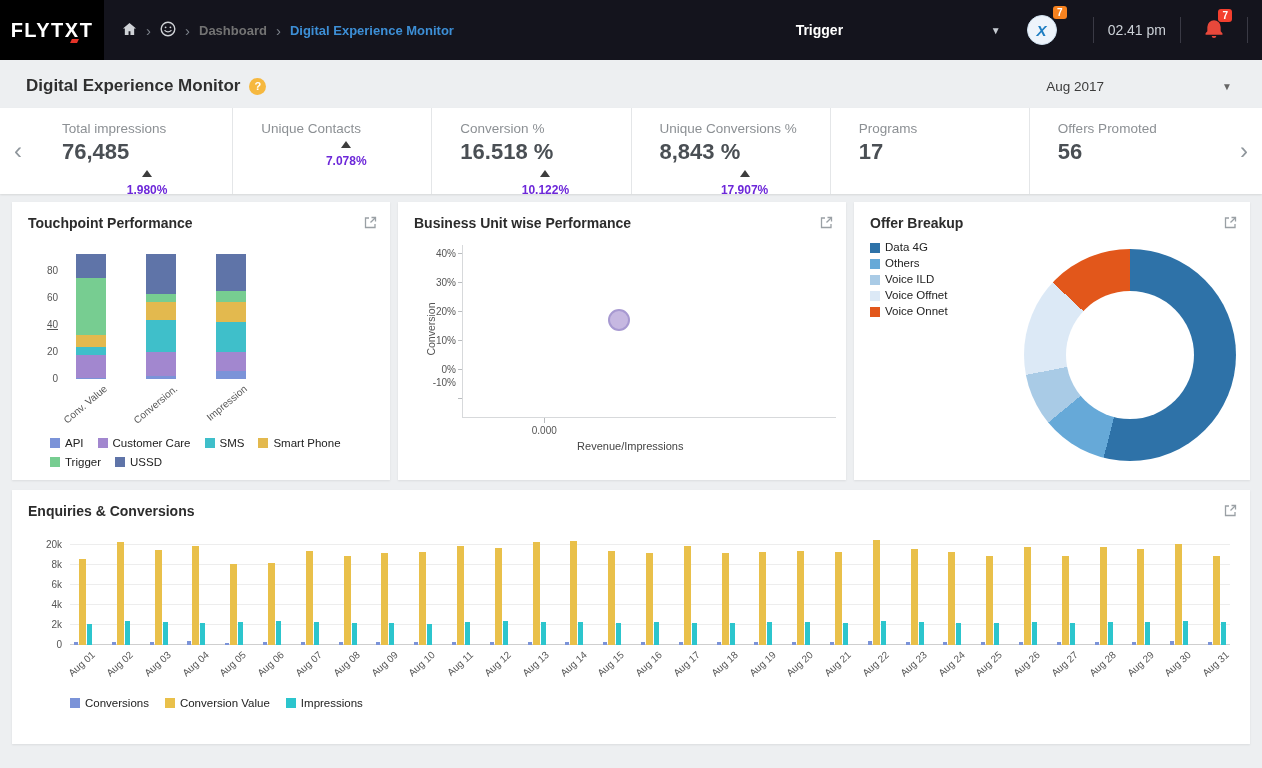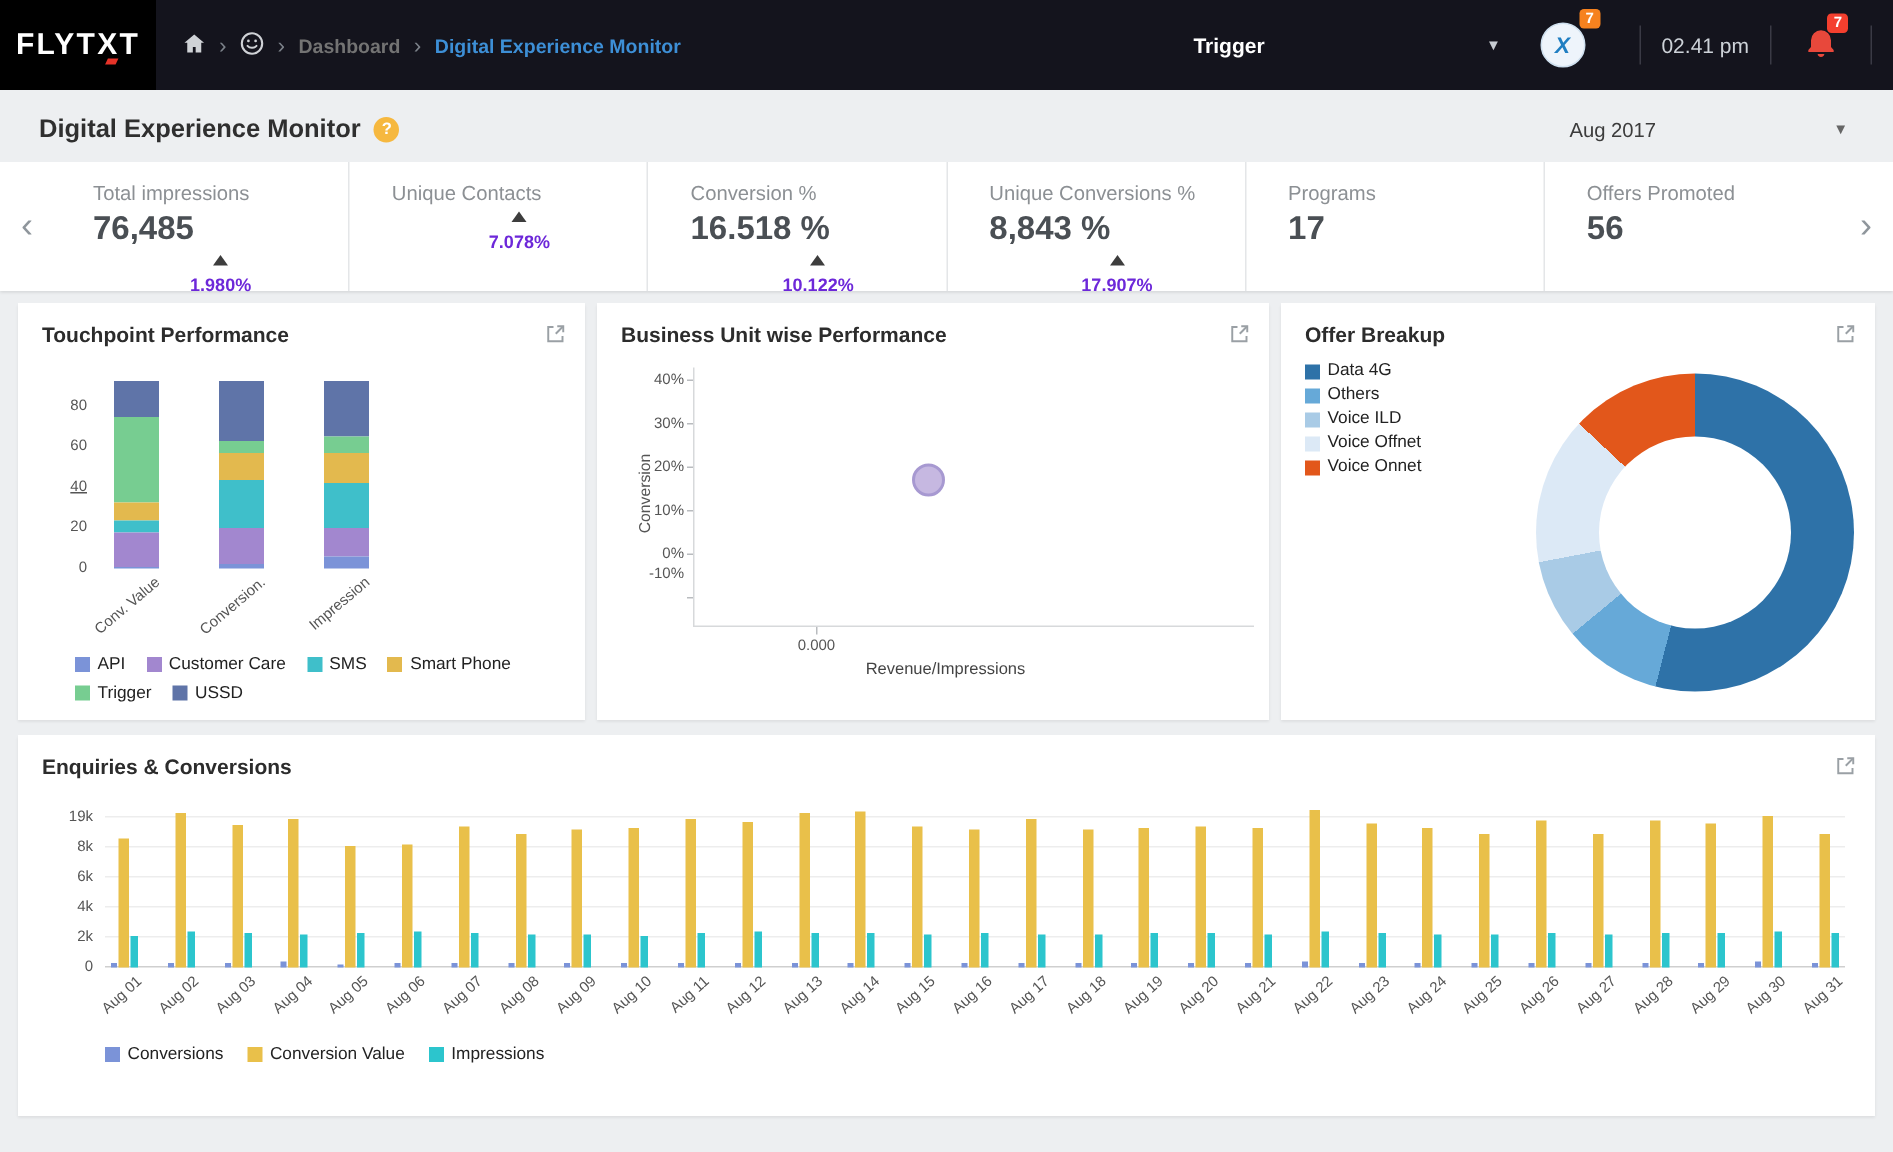--- a/index.html
+++ b/index.html
@@ -394,21 +394,21 @@
       <span class="enq-ytick" style="bottom: -5px;">0</span>
       <div class="enq-grid-line" style="bottom: 20px;"></div>
       <span class="enq-ytick" style="bottom: 15px;">2k</span>
       <div class="enq-grid-line" style="bottom: 40px;"></div>
       <span class="enq-ytick" style="bottom: 35px;">4k</span>
       <div class="enq-grid-line" style="bottom: 60px;"></div>
       <span class="enq-ytick" style="bottom: 55px;">6k</span>
       <div class="enq-grid-line" style="bottom: 80px;"></div>
       <span class="enq-ytick" style="bottom: 75px;">8k</span>
       <div class="enq-grid-line" style="bottom: 100px;"></div>
-      <span class="enq-ytick" style="bottom: 95px;">19k</span>
+      <span class="enq-ytick" style="bottom: 95px;">20k</span>
       <div class="enq-groups">
         <div class="enq-group">
           <div class="enq-bar" style="height: 3.5px; background: rgb(123, 147, 216);"></div>
           <div class="enq-bar" style="height: 86px; background: rgb(233, 192, 74);"></div>
           <div class="enq-bar" style="height: 21px; background: rgb(44, 197, 205);"></div>
           <div class="enq-cat">Aug 01</div>
         </div>
         <div class="enq-group">
           <div class="enq-bar" style="height: 3px; background: rgb(123, 147, 216);"></div>
           <div class="enq-bar" style="height: 103px; background: rgb(233, 192, 74);"></div>

